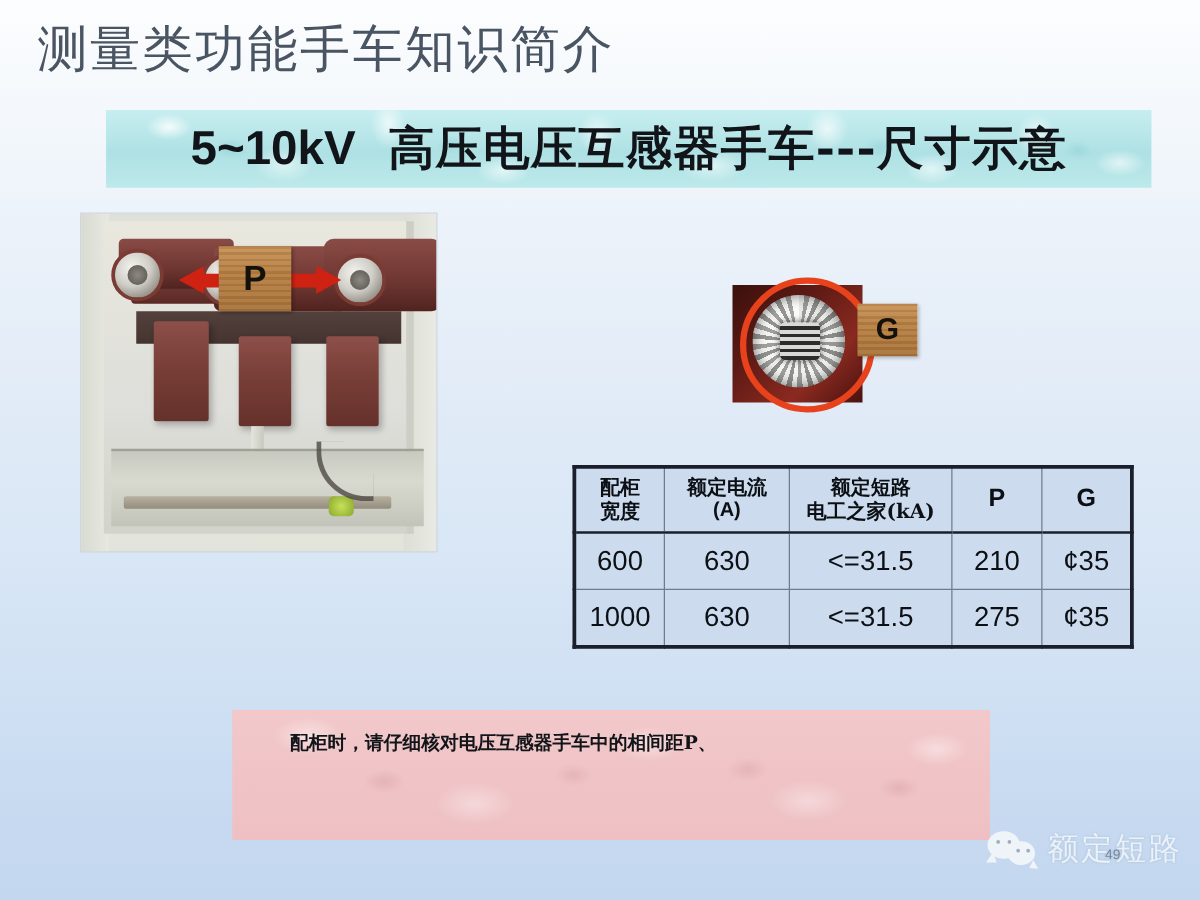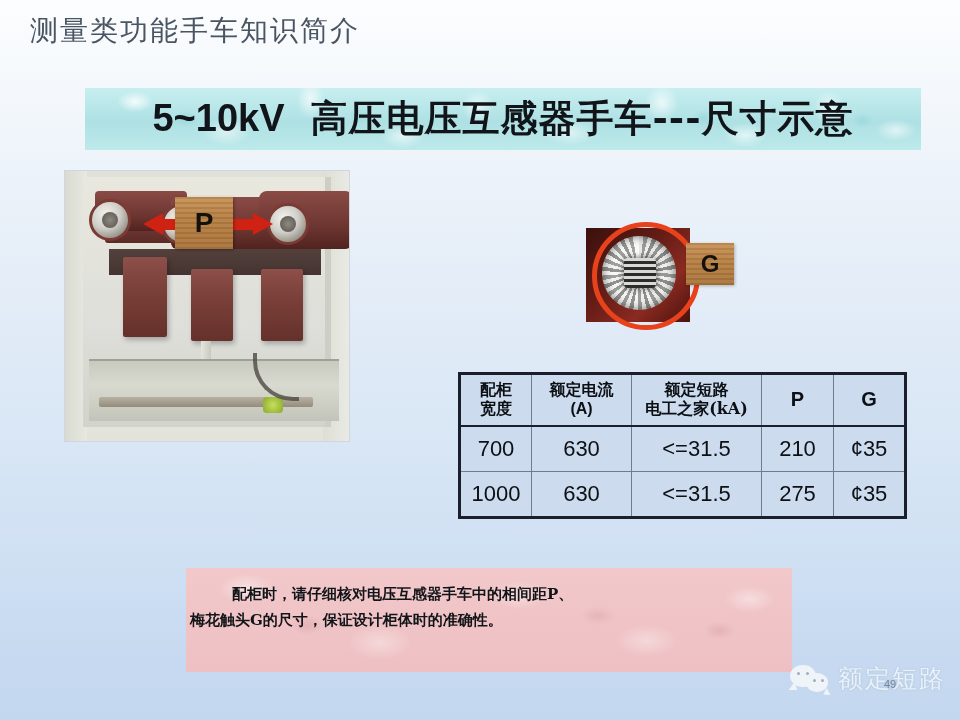--- a/index.html
+++ b/index.html
@@ -10,21 +10,21 @@
     background:linear-gradient(to bottom,
       #fcfdfe 0%, #f4f8fc 12%, #eaf1f9 28%,
       #e1ebf7 45%, #d8e6f5 62%, #cfe0f3 78%, #c6d9f0 92%, #c3d7ef 100%);
     position:relative;
   }
 
   
   .page-title{
     position:absolute; left:30px; top:12px;
     font-family:"DejaVu Serif","Liberation Serif", serif;
-    font-size:28px; font-weight:400; letter-spacing:2px;
+    font-size:40px; font-weight:400; letter-spacing:2px;
     color:#4a5563; white-space:nowrap;
   }
 
   
   .banner{
     position:absolute; left:85px; top:88px; width:836px; height:62px;
     background-color:#b9e6e8;
     background-image:
       radial-gradient(ellipse 26px 15px at 6% 22%, rgba(255,255,255,.85), rgba(255,255,255,0) 70%),
       radial-gradient(ellipse 34px 20px at 17% 70%, rgba(255,255,255,.55), rgba(255,255,255,0) 72%),
@@ -324,39 +324,38 @@
       <td class="col-w3">
         <div>额定短路</div>
         <div>电工之家(kA)</div>
       </td>
       <td class="col-w4 latin">P</td>
       <td class="col-w5 latin">G</td>
     </tr>
   </thead>
   <tbody>
     <tr>
-      <td>700</td>
+      <td>600</td>
       <td>630</td>
       <td>&lt;=31.5</td>
       <td>210</td>
       <td>¢35</td>
     </tr>
     <tr>
       <td>1000</td>
       <td>630</td>
       <td>&lt;=31.5</td>
       <td>275</td>
       <td>¢35</td>
     </tr>
   </tbody>
 </table>
 
 <div class="note">
   <div class="note-line"><span class="indent"></span><span>配柜时，请仔细核对电压互感器手车中的相间距P、</span></div>
-  <div class="note-line">梅花触头G的尺寸，保证设计柜体时的准确性。</div>
 </div>
 
 <div class="watermark">
   <div class="wechat-icon">
     <div class="bub big"></div>
     <div class="tailA"></div>
     <div class="bub small"></div>
     <div class="tailB"></div>
     <i style="left:7px;top:7px;"></i>
       <i style="left:16px;top:7px;"></i>

